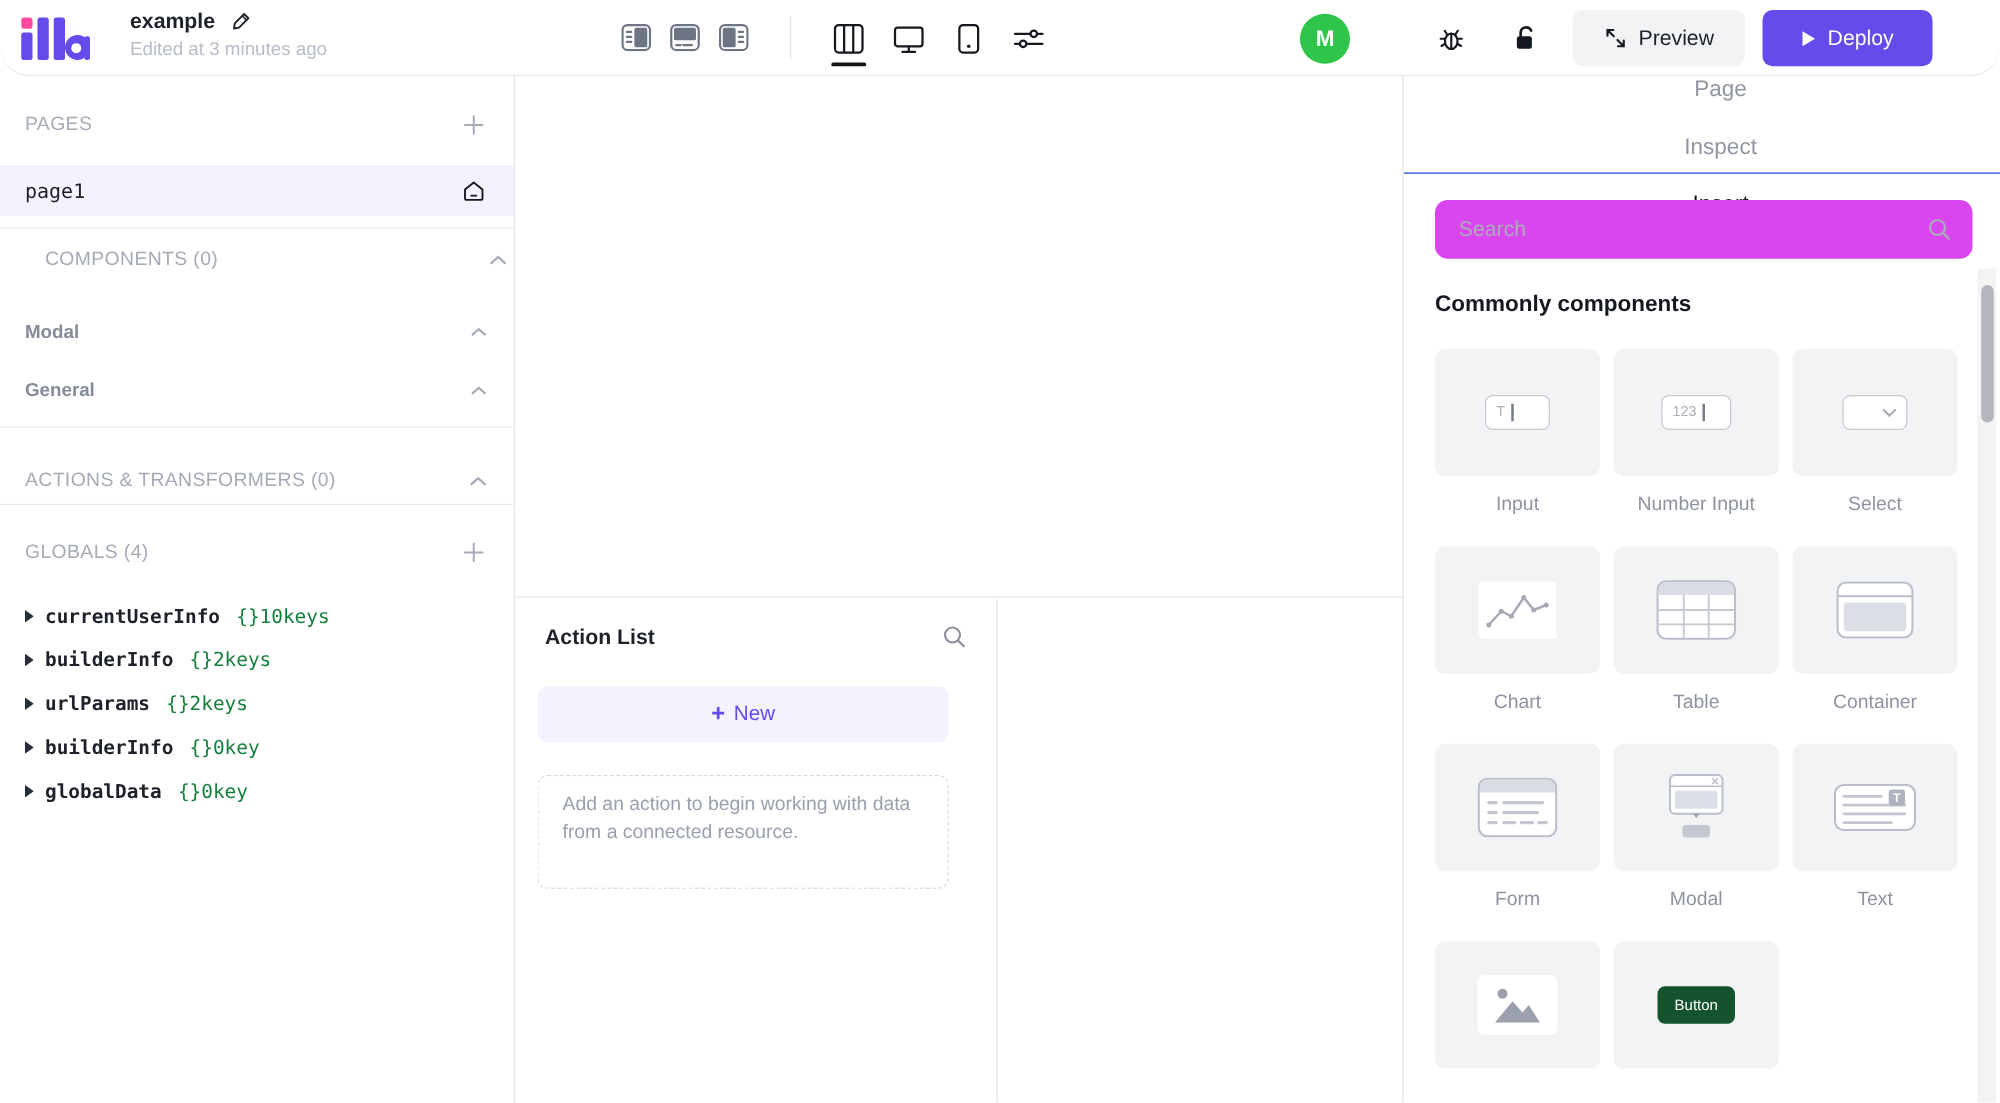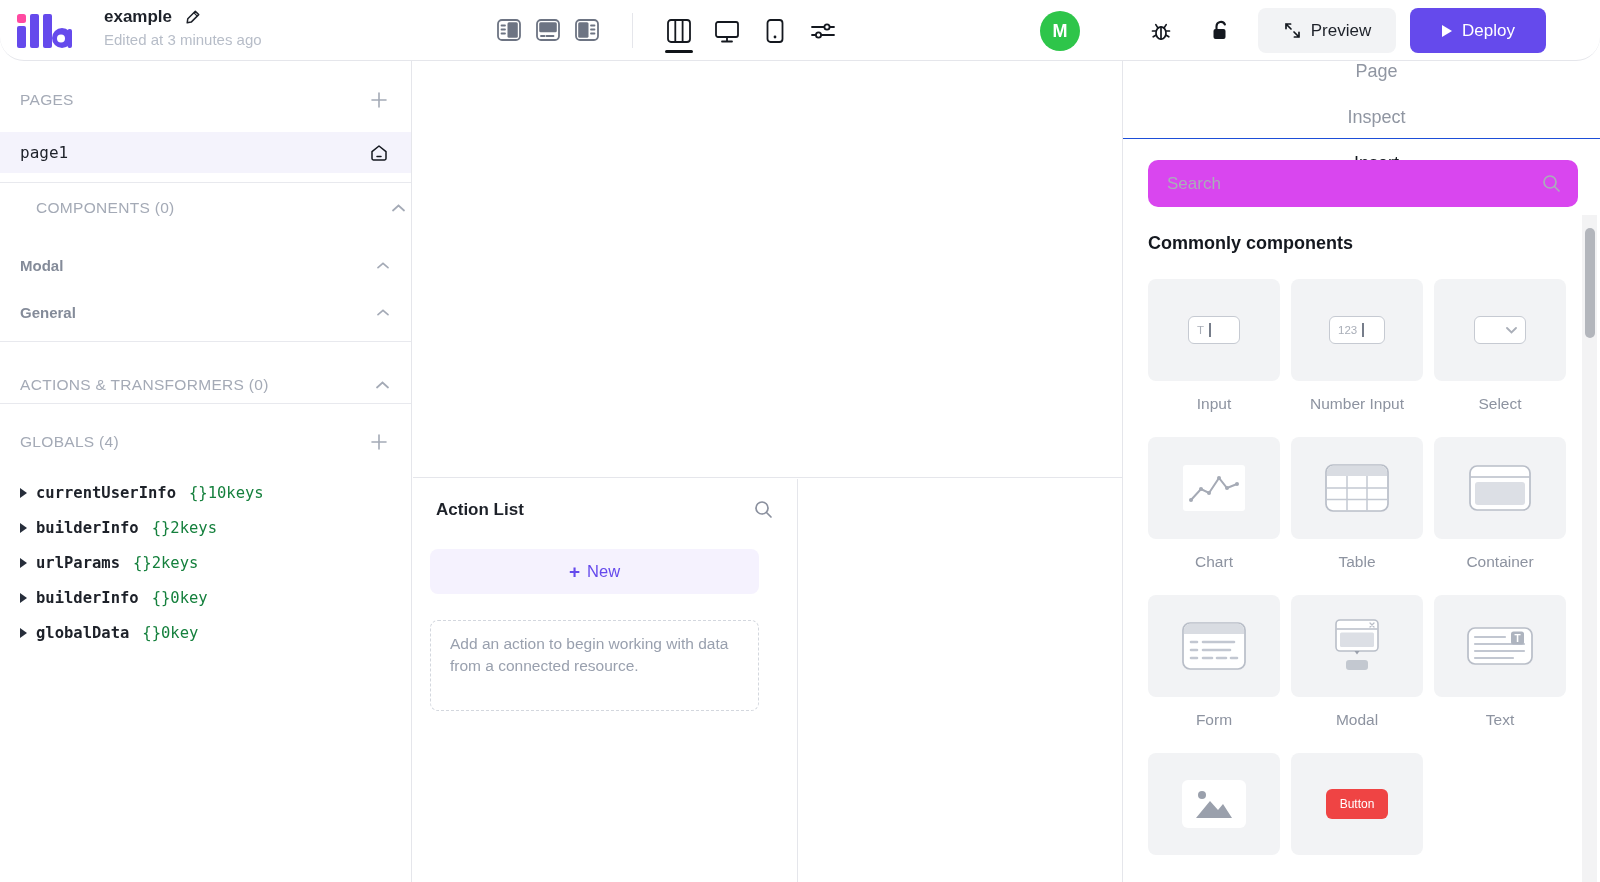--- a/index.html
+++ b/index.html
@@ -112,21 +112,21 @@
   .comp-label { margin-top:13px; padding:0 18px; text-align:center;
                 font-size:15.5px; line-height:19px; color:#8d93a0; }
 
   
   .w-field { width:52px; height:28px; background:#fff; border:1.5px solid #c6cad2; border-radius:6px;
              display:flex; align-items:center; padding-left:8px; gap:5px; }
   .w-field .ftxt { font-size:11.5px; color:#a9aeb8; }
   .w-field .cursor { width:1.5px; height:14px; background:#767d8a; }
   .w-field.sel { justify-content:flex-end; padding:0 8px 0 0; }
   .w-box { background:#fff; border-radius:4px; display:flex; align-items:center; justify-content:center; }
-  .btn-glyph { width:62px; height:30px; background:#ef4444; border-radius:6px; color:#fff;
+  .btn-glyph { width:62px; height:30px; background:#14532d; border-radius:6px; color:#fff;
                font-size:12px; display:flex; align-items:center; justify-content:center; }
 
   
   .rp-scroll-track { position:absolute; left:459px; top:154px; width:15px; height:667px;
                      background:#f3f3f4; }
   .rp-scroll-thumb { position:absolute; left:461.5px; top:167px; width:10px; height:110px;
                      background:#b3b6bc; border-radius:5px; cursor:pointer; }
 </style>
 </head>
 <body>

